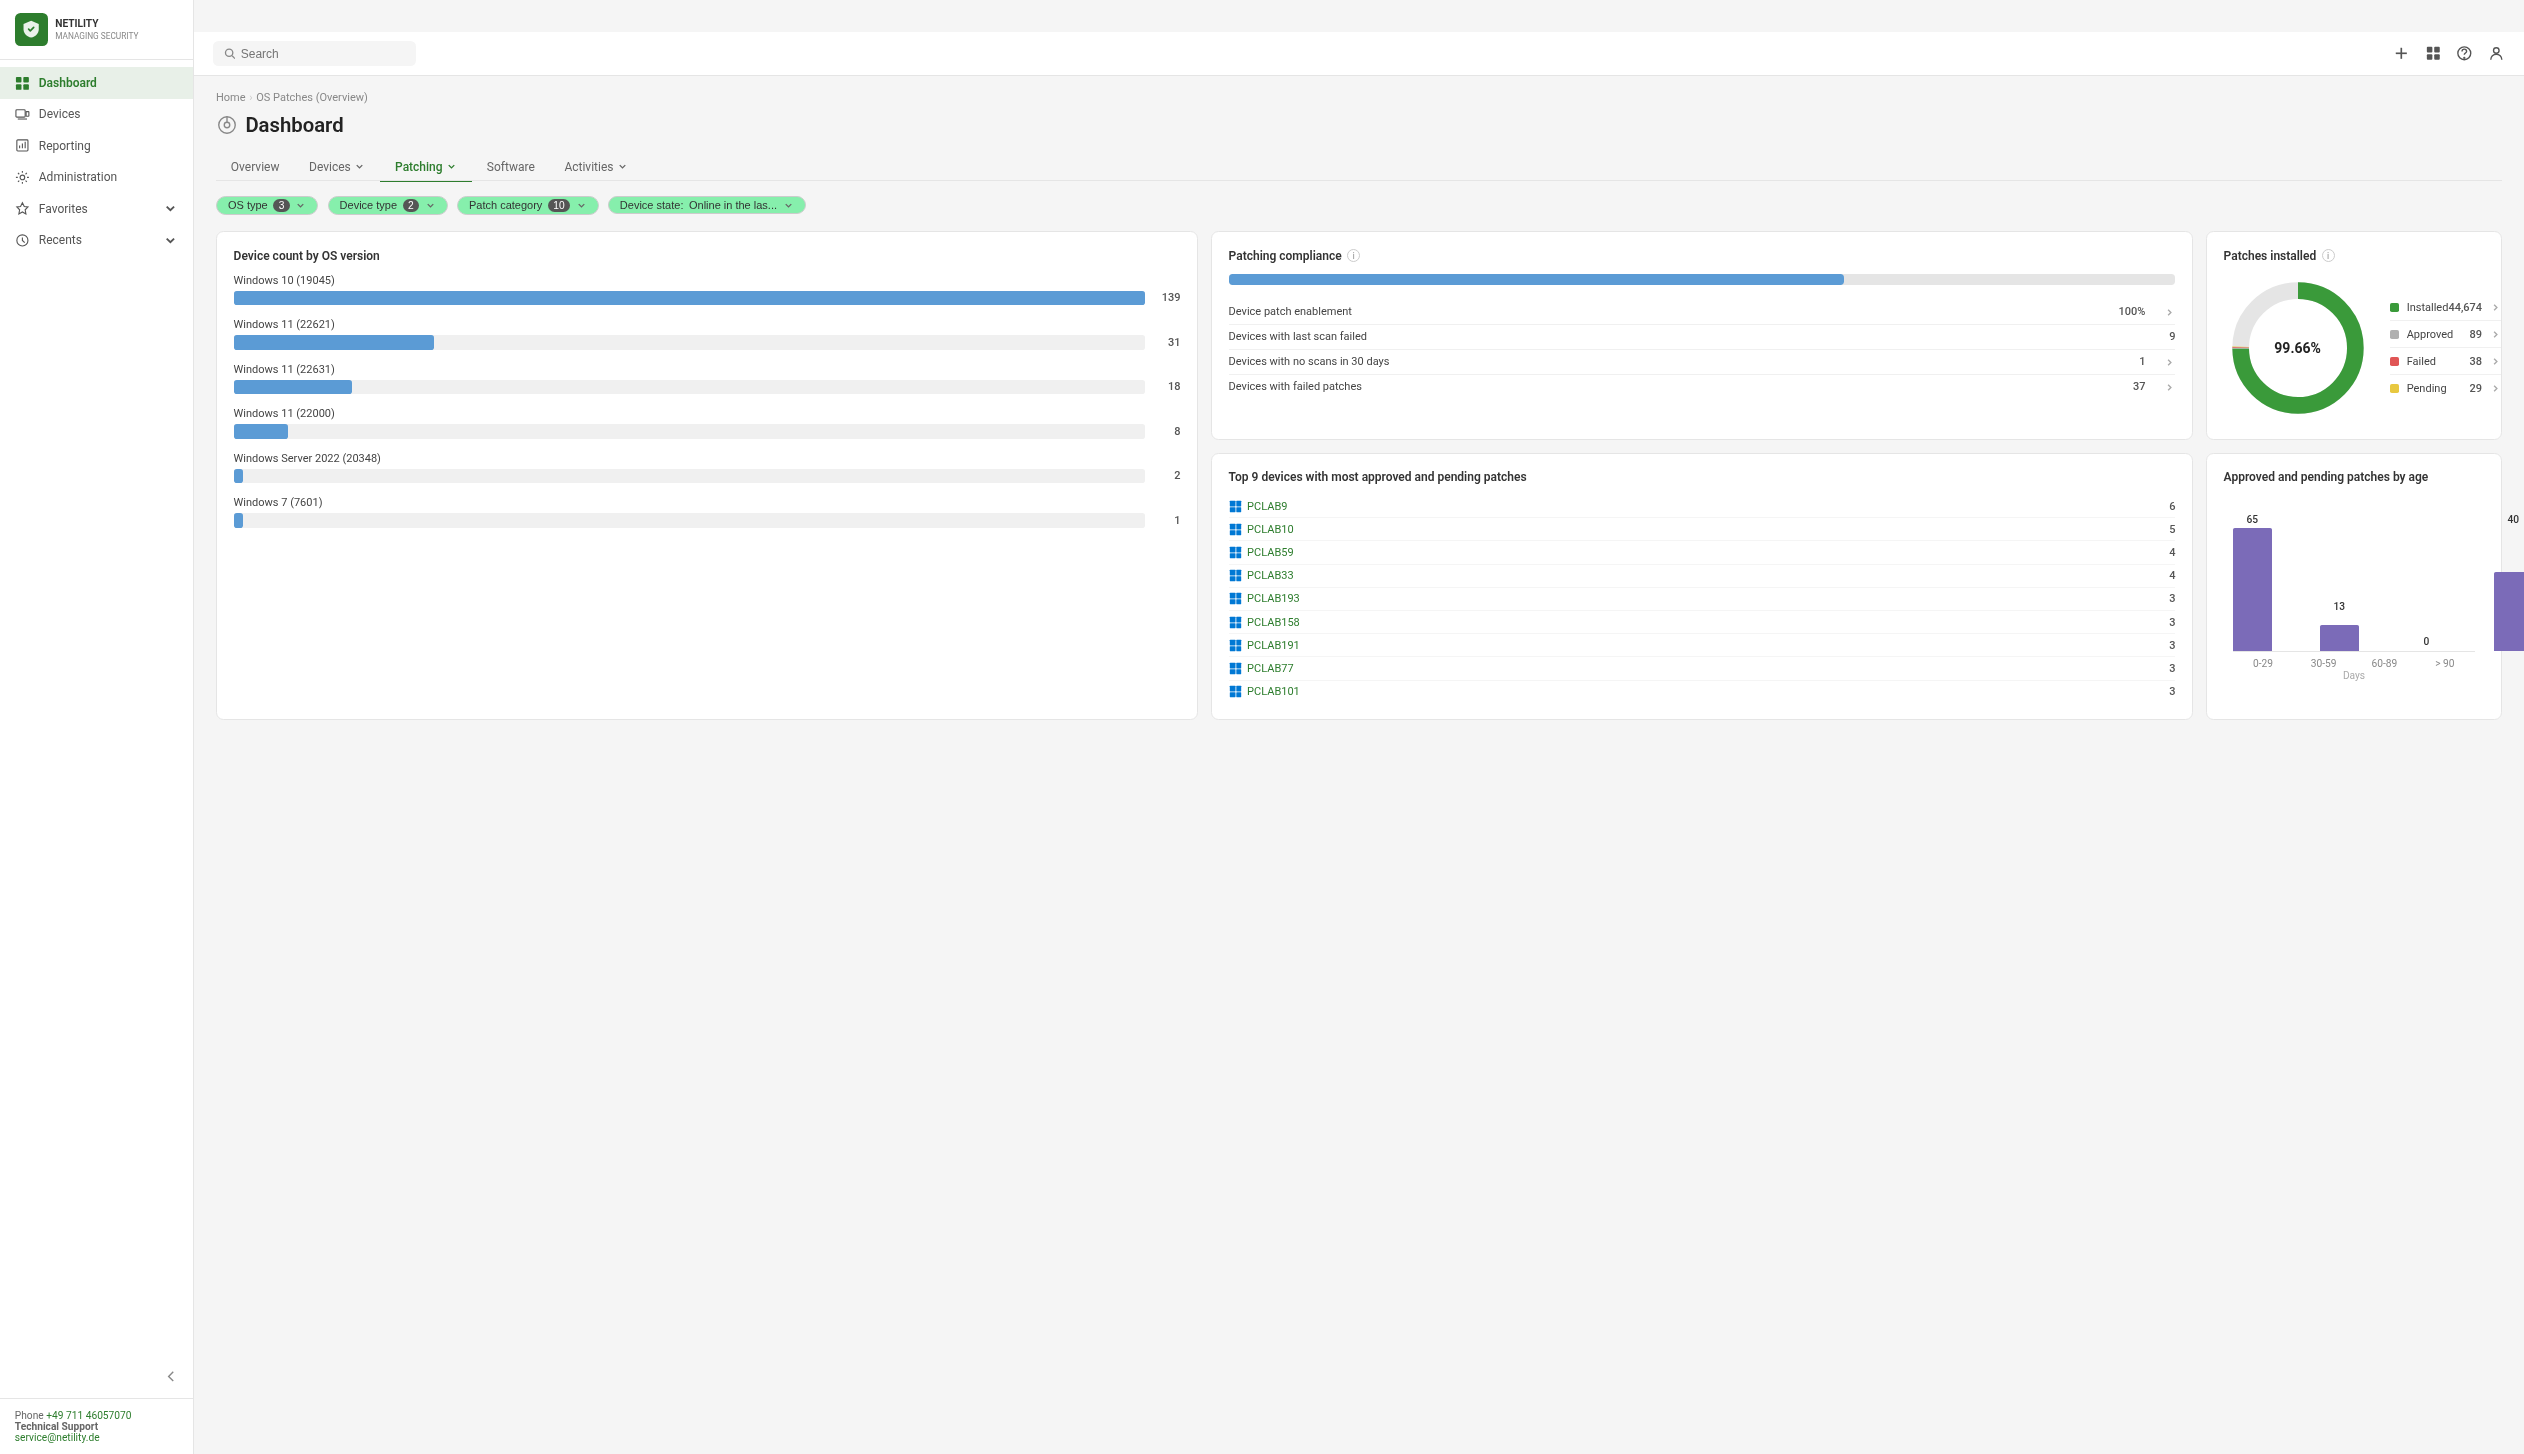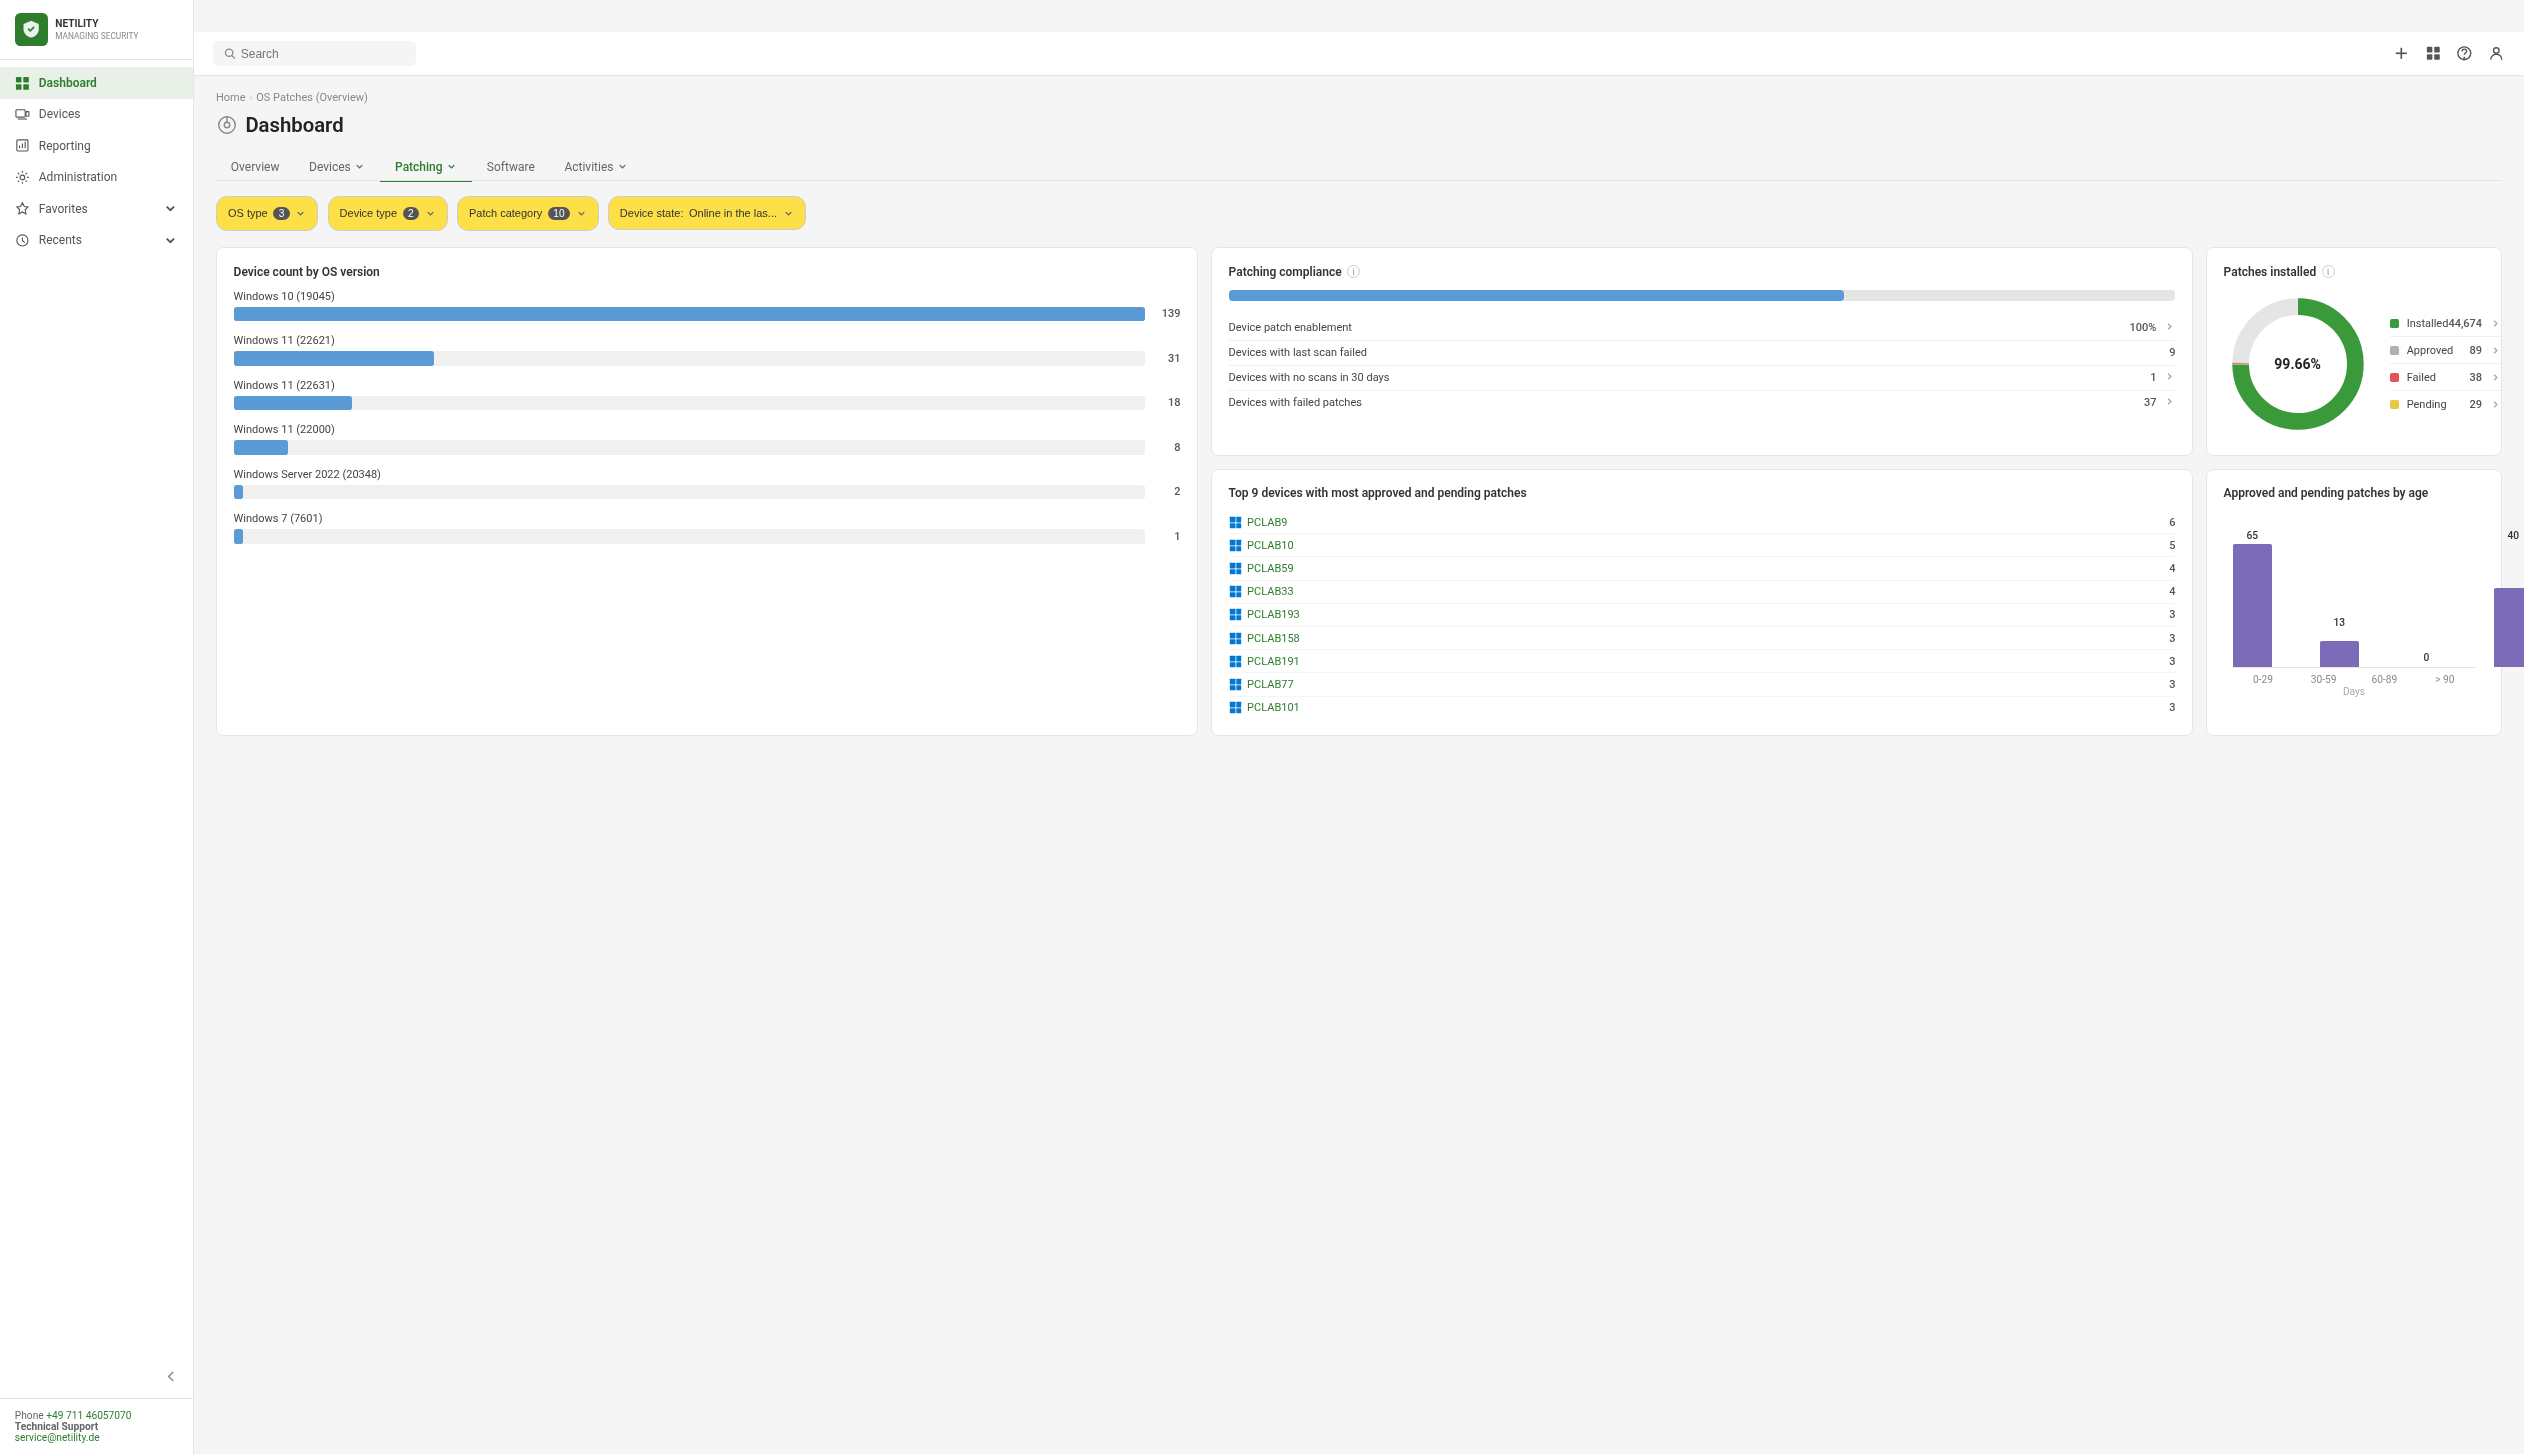--- a/index.html
+++ b/index.html
@@ -43,37 +43,37 @@
     .page-title-icon { width: 22px; height: 22px; color: #888; }
 
     
     .tabs { display: flex; align-items: center; gap: 0; border-bottom: 1.8px solid #e5e5e5; margin-bottom: 14.8px; }
     .tab { padding: 7.4px 14.8px; cursor: pointer; font-size: 12px; color: #666; display: flex; align-items: center; gap: 3.7px; border-bottom: 1.8px solid transparent; margin-bottom: -1.8px; white-space: nowrap; }
     .tab.active { color: #2d7d2d; border-bottom: 1.8px solid #2d7d2d; font-weight: 500; }
     .tab svg { width: 11px; height: 11px; }
 
     
     .filters { display: flex; align-items: center; gap: 9.2px; margin-bottom: 16.6px; flex-wrap: wrap; }
-    .filter-btn { display: flex; align-items: center; gap: 5.5px; background: #fde047; border: 0.9px solid #ccc; border-radius: 11px; padding: 10px 11px; cursor: pointer; font-size: 11px; color: #333; }
+    .filter-btn { display: flex; align-items: center; gap: 5.5px; background: #86efac; border: 0.9px solid #ccc; border-radius: 11px; padding: 2px 11px; cursor: pointer; font-size: 11px; color: #333; }
     .filter-btn .badge { background: #555; color: #fff; border-radius: 9.2px; padding: 0.9px 5.5px; font-size: 10.2px; }
     .filter-btn svg { width: 11px; height: 11px; color: #666; }
 
     
     .dashboard-grid { display: grid; grid-template-columns: 1fr 1fr 296px; gap: 13px; }
     .card { background: #fff; border-radius: 7.4px; border: 0.9px solid #e5e5e5; padding: 16.6px; }
     .card-title { font-size: 12px; font-weight: 600; color: #333; margin-bottom: 11px; display: flex; align-items: center; gap: 5.5px; }
     .card-title-info { color: #aaa; width: 13px; height: 13px; display: inline-flex; align-items: center; justify-content: center; border: 0.9px solid #ccc; border-radius: 50%; font-size: 8.3px; cursor: pointer; }
 
     
     .compliance-percent { font-size: 26px; font-weight: 700; color: #222; }
     .progress-bar-bg { background: #e5e5e5; border-radius: 3.7px; height: 11px; margin: 11px 0 14.8px; }
     .progress-bar-fill { background: #5b9bd5; border-radius: 3.7px; height: 100%; }
     .stat-row { display: flex; align-items: center; justify-content: space-between; padding: 5.5px 0; border-bottom: 0.9px solid #f0f0f0; font-size: 11px; color: #444; }
     .stat-row:last-child { border-bottom: none; }
-    .stat-row-right { display: flex; align-items: flex-start; gap: 8px; color: #555; font-weight: 500; }
+    .stat-row-right { display: flex; align-items: flex-end; gap: 19px; color: #555; font-weight: 500; }
     .stat-chevron { color: #aaa; }
 
     
     .patches-installed-inner { display: flex; gap: 18.5px; align-items: center; }
     .donut-container { position: relative; width: 148px; height: 148px; flex-shrink: 0; }
     .donut-label { position: absolute; top: 50%; left: 50%; transform: translate(-50%, -50%); font-size: 14px; font-weight: 700; color: #222; text-align: center; }
     .patch-legend { flex: 1; }
     .legend-row { display: flex; align-items: center; justify-content: space-between; padding: 6.5px 0; border-bottom: 0.9px solid #f0f0f0; font-size: 11px; color: #444; }
     .legend-row:last-child { border-bottom: none; }
     .legend-dot { width: 9.2px; height: 9.2px; border-radius: 1.8px; margin-right: 7.4px; flex-shrink: 0; }

